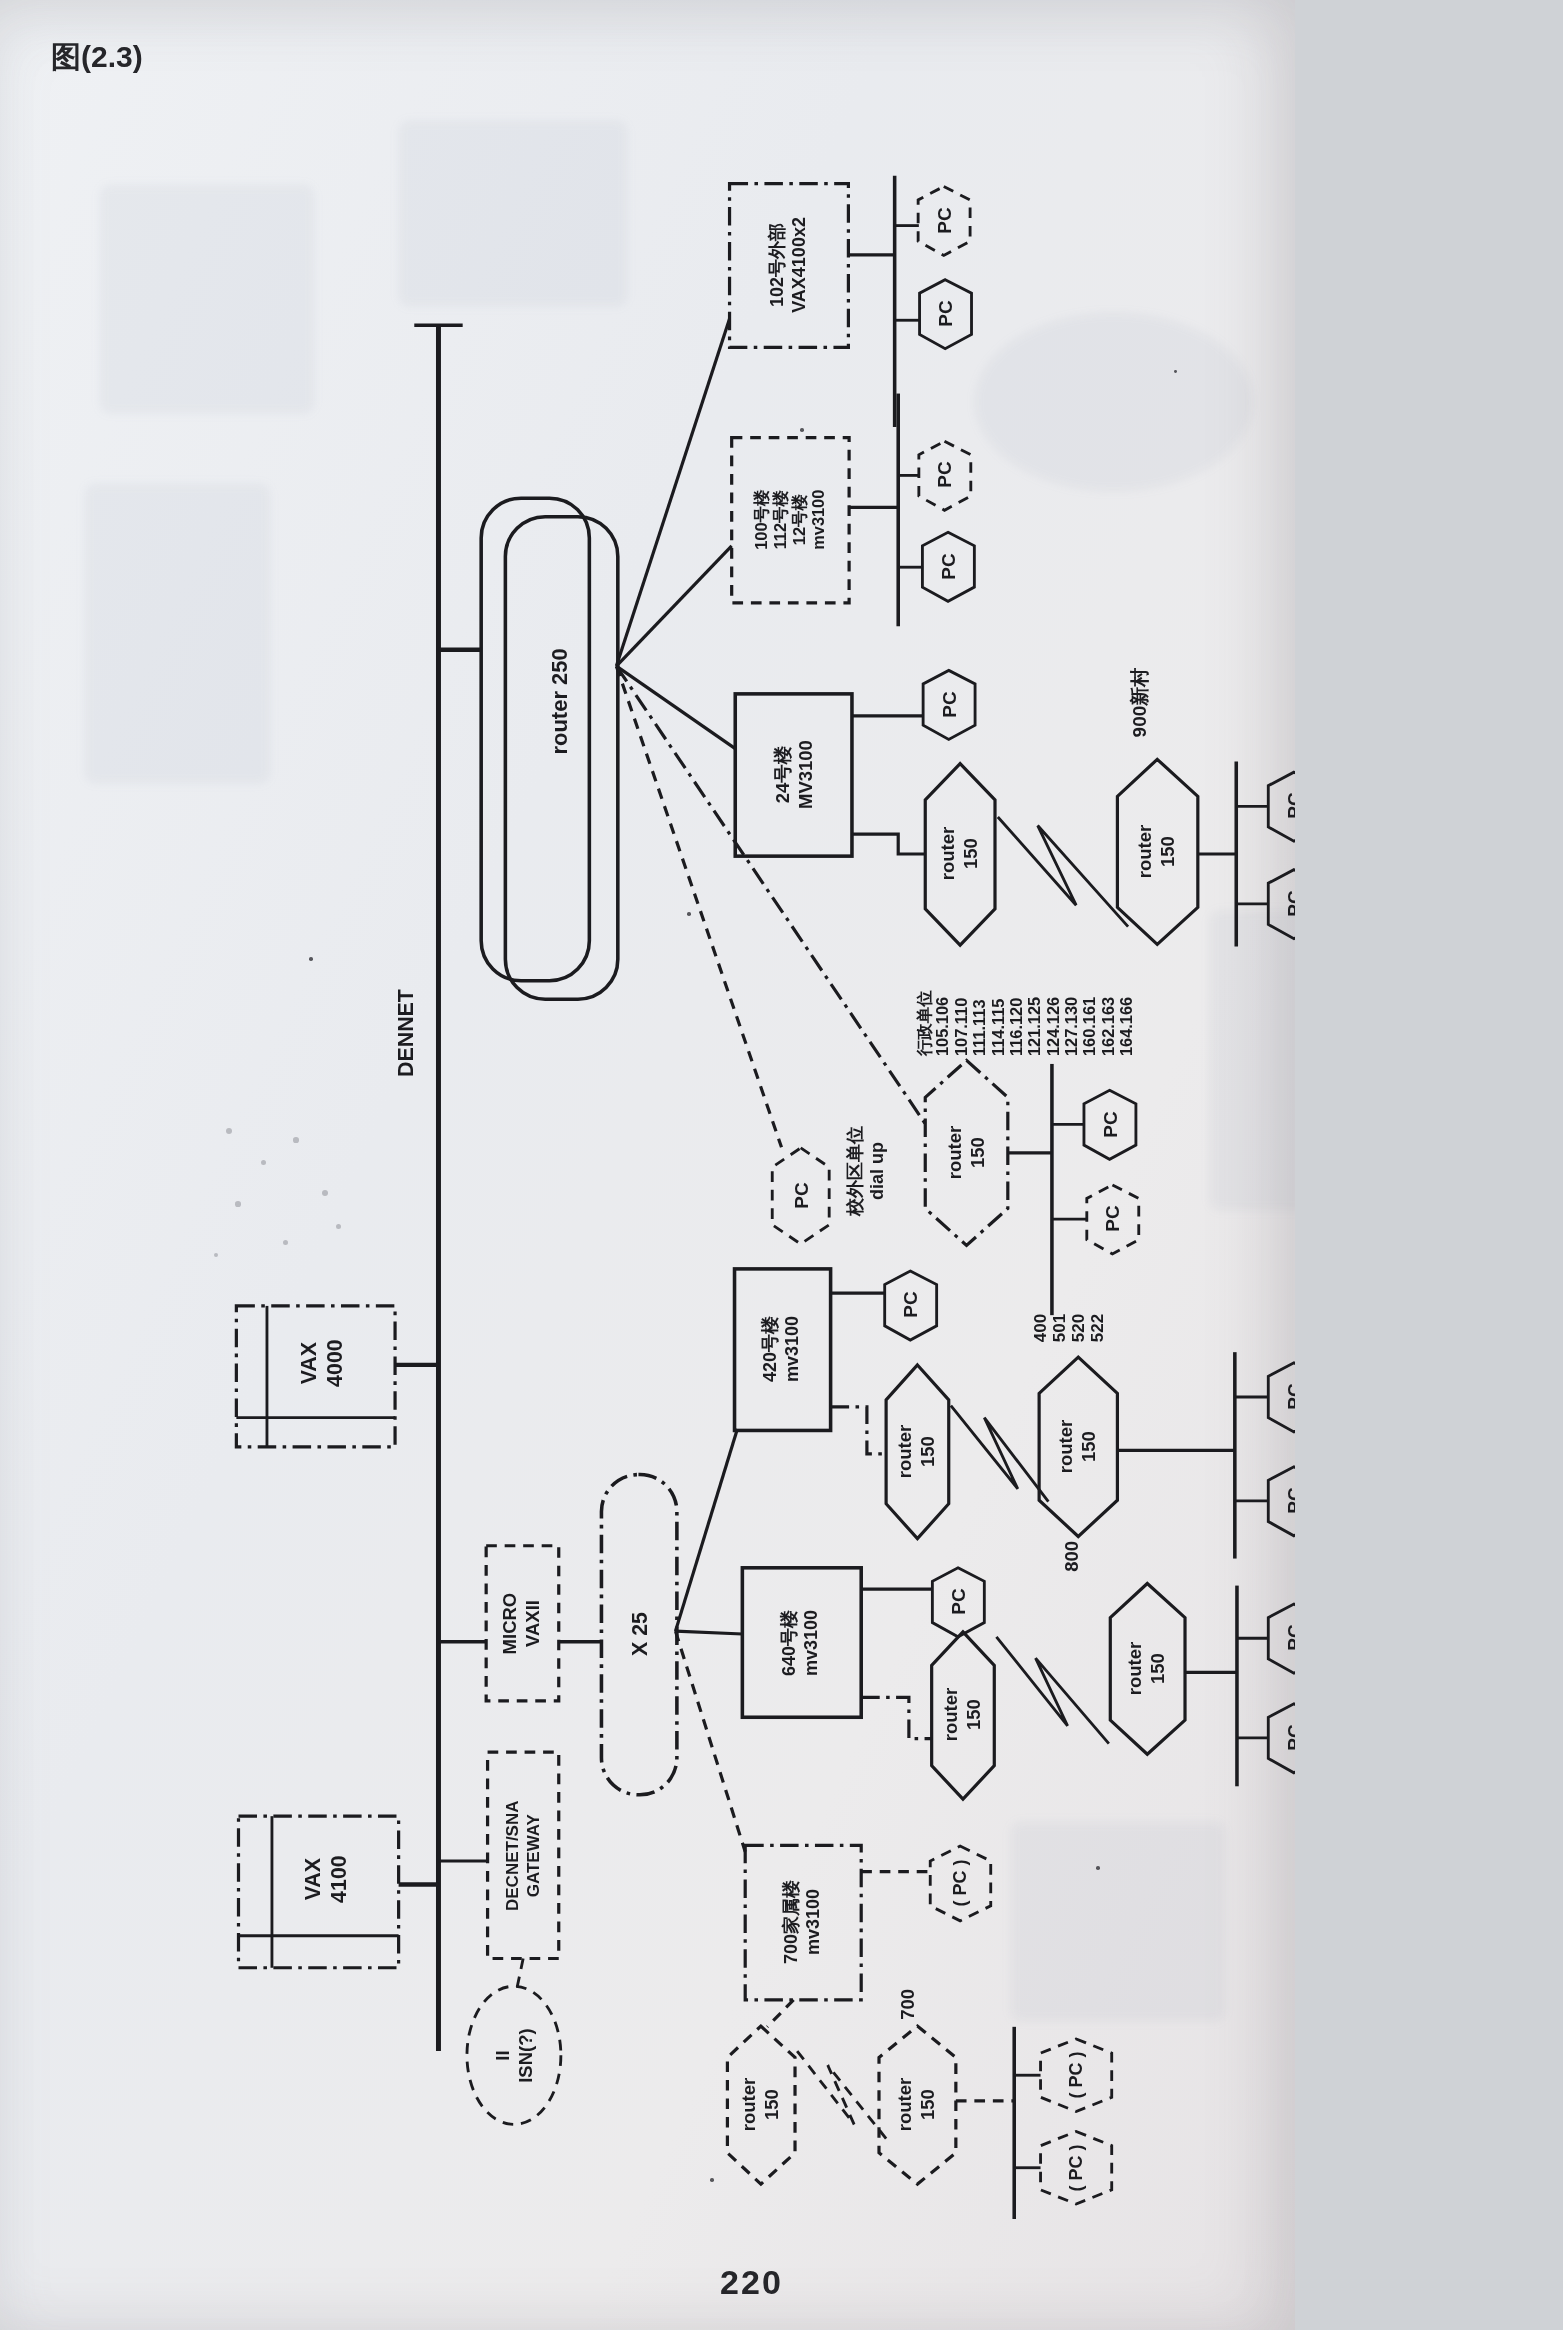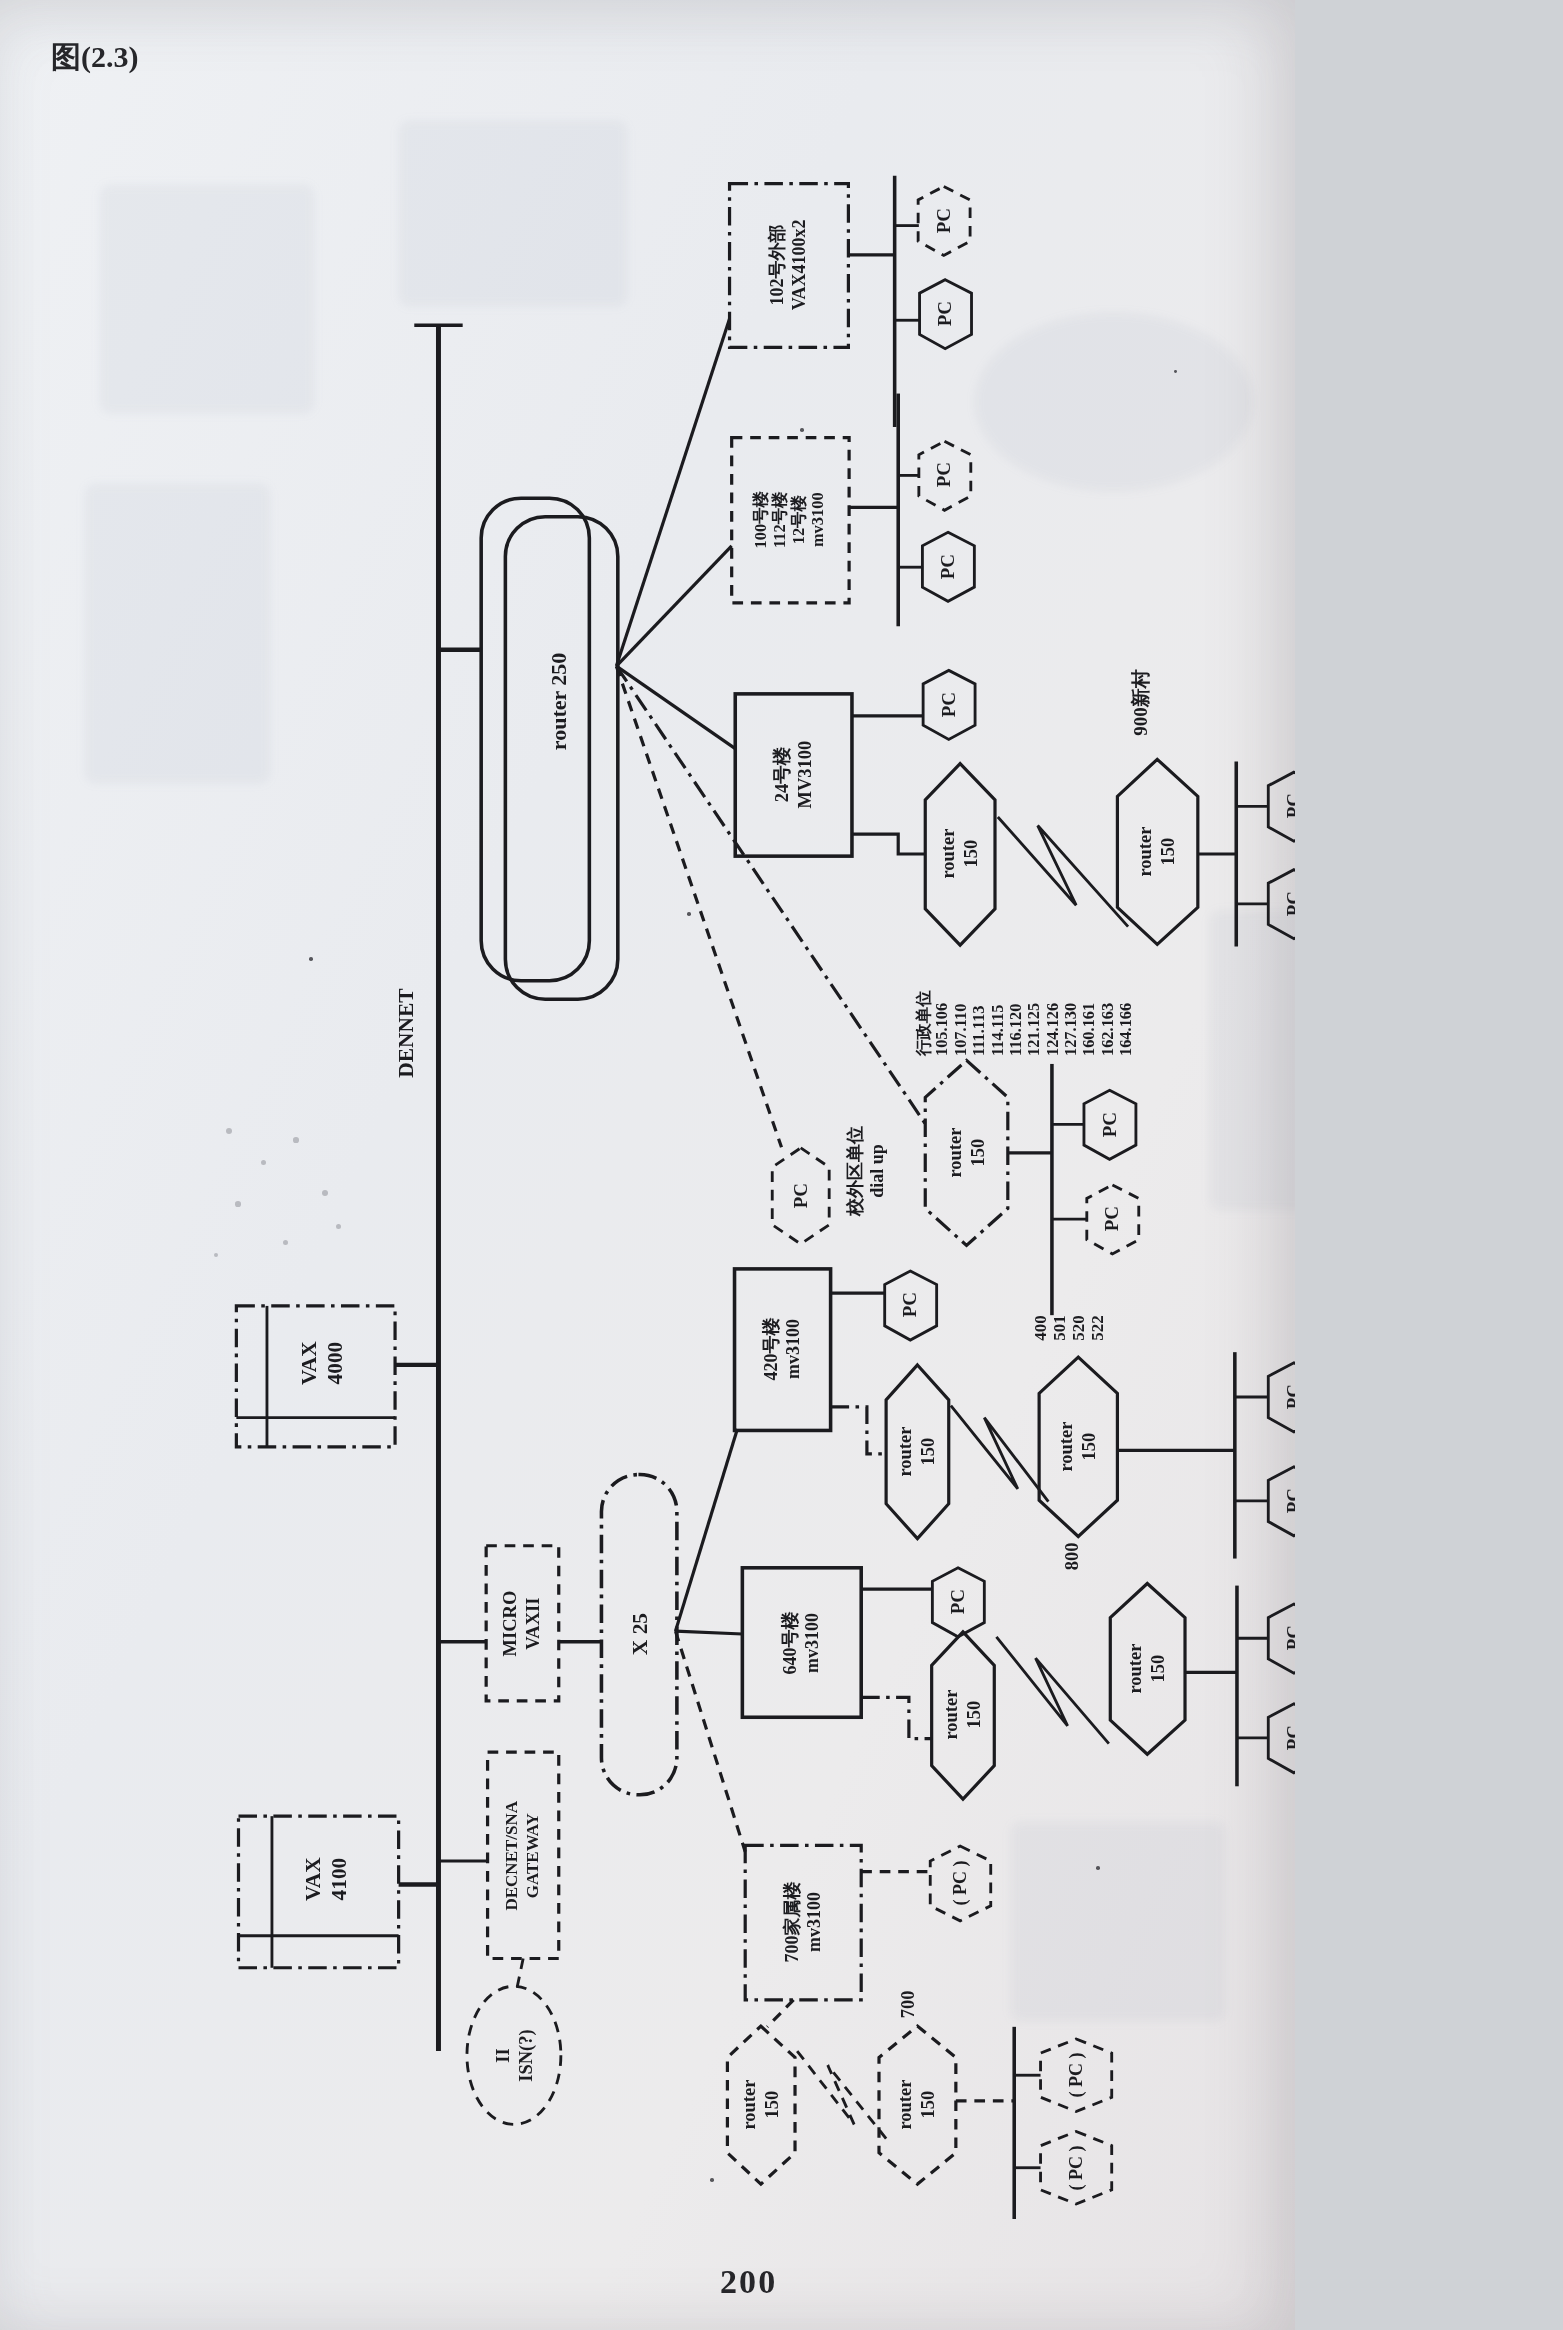--- a/index.html
+++ b/index.html
@@ -1,20 +1,20 @@
 <!DOCTYPE html>
 <html style="font-size:11.4px"><head>
 <meta charset="utf-8">
 <style>
   html,body{margin:0;padding:0;background:#cfd2d6;}
   .page{
     position:relative;width:1295px;height:2330px;overflow:hidden;
     background:linear-gradient(115deg,#eff1f4 0%,#e9ebef 38%,#ecebec 70%,#e6e3e5 100%);
     box-shadow:inset -28.5px 0 64px rgba(120,112,118,.18), inset 0 21.4px 57px rgba(130,135,150,.10);
-    font-family:Liberation Serif, serif;
+    font-family:Liberation Sans, sans-serif;
   }
   svg.geom{position:absolute;left:0;top:0;}
   .s{stroke:#1b1b1f;fill:none;stroke-width:4.5;}
   .sw5{stroke-width:5;}
   .sw6{stroke-width:6;}
   .sw7{stroke-width:7;}
   .thin{stroke-width:4;}
   .d{stroke-dasharray:15 11;}
   .dd{stroke-dasharray:26 9 5 9;}
   .lbl{position:absolute;width:0;height:0;display:flex;align-items:center;justify-content:center;overflow:visible;}
@@ -170,21 +170,21 @@
     <polygon class="s d" points="1289,2847 1343,2891 1343,3025 1289,3069 1235,3025 1235,2891"></polygon>
     <line class="s d" x1="1343" y1="2952" x2="1425" y2="2952"></line>
     <line class="s sw5" x1="1425" y1="2848" x2="1425" y2="3118"></line>
     <line class="s thin" x1="1425" y1="2916" x2="1462" y2="2916"></line>
     <line class="s thin" x1="1425" y1="3046" x2="1462" y2="3046"></line>
     <polygon class="s d thin" points="1512,2865 1562,2885 1562,2947 1512,2967 1462,2947 1462,2885"></polygon>
     <polygon class="s d thin" points="1512,2995 1562,3015 1562,3077 1512,3097 1462,3077 1462,3015"></polygon>
   </svg>
 
   <div class="horiz" style="left:51px;top:37px;font-size:30px;">图(2.3)</div>
-  <div class="horiz" style="left:720px;top:2263px;font-size:34px;letter-spacing:2.1px;">200</div>
+  <div class="horiz" style="left:720px;top:2263px;font-size:34px;letter-spacing:2.1px;">220</div>
 
   <div class="lbl" style="left:406px;top:1033px;">
       <span class="rot" style="font-size:21.4px;">DENNET</span>
     </div>
   <div class="lbl" style="left:560px;top:701px;">
       <span class="rot" style="font-size:22px;">router 250</span>
     </div>
   <div class="lbl" style="left:640px;top:1634px;">
       <span class="rot" style="font-size:21.4px;">X 25</span>
     </div>

